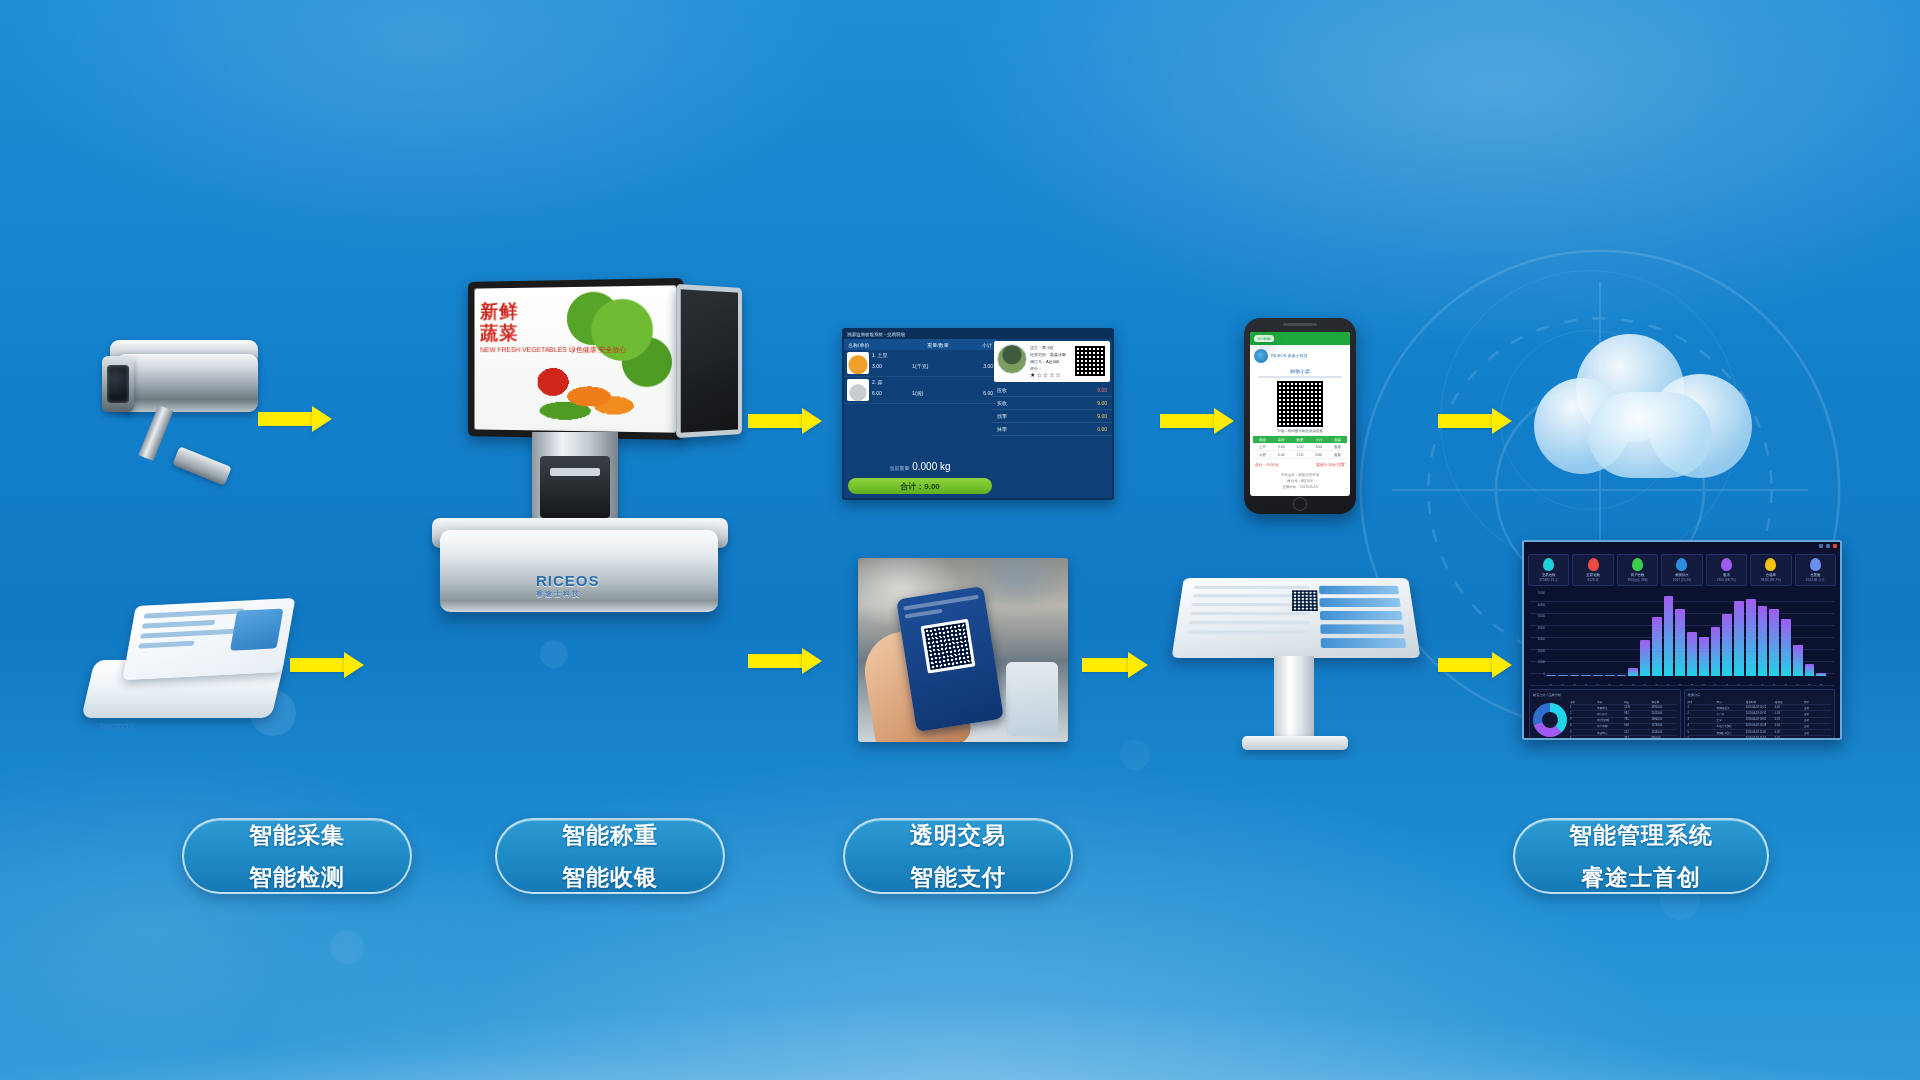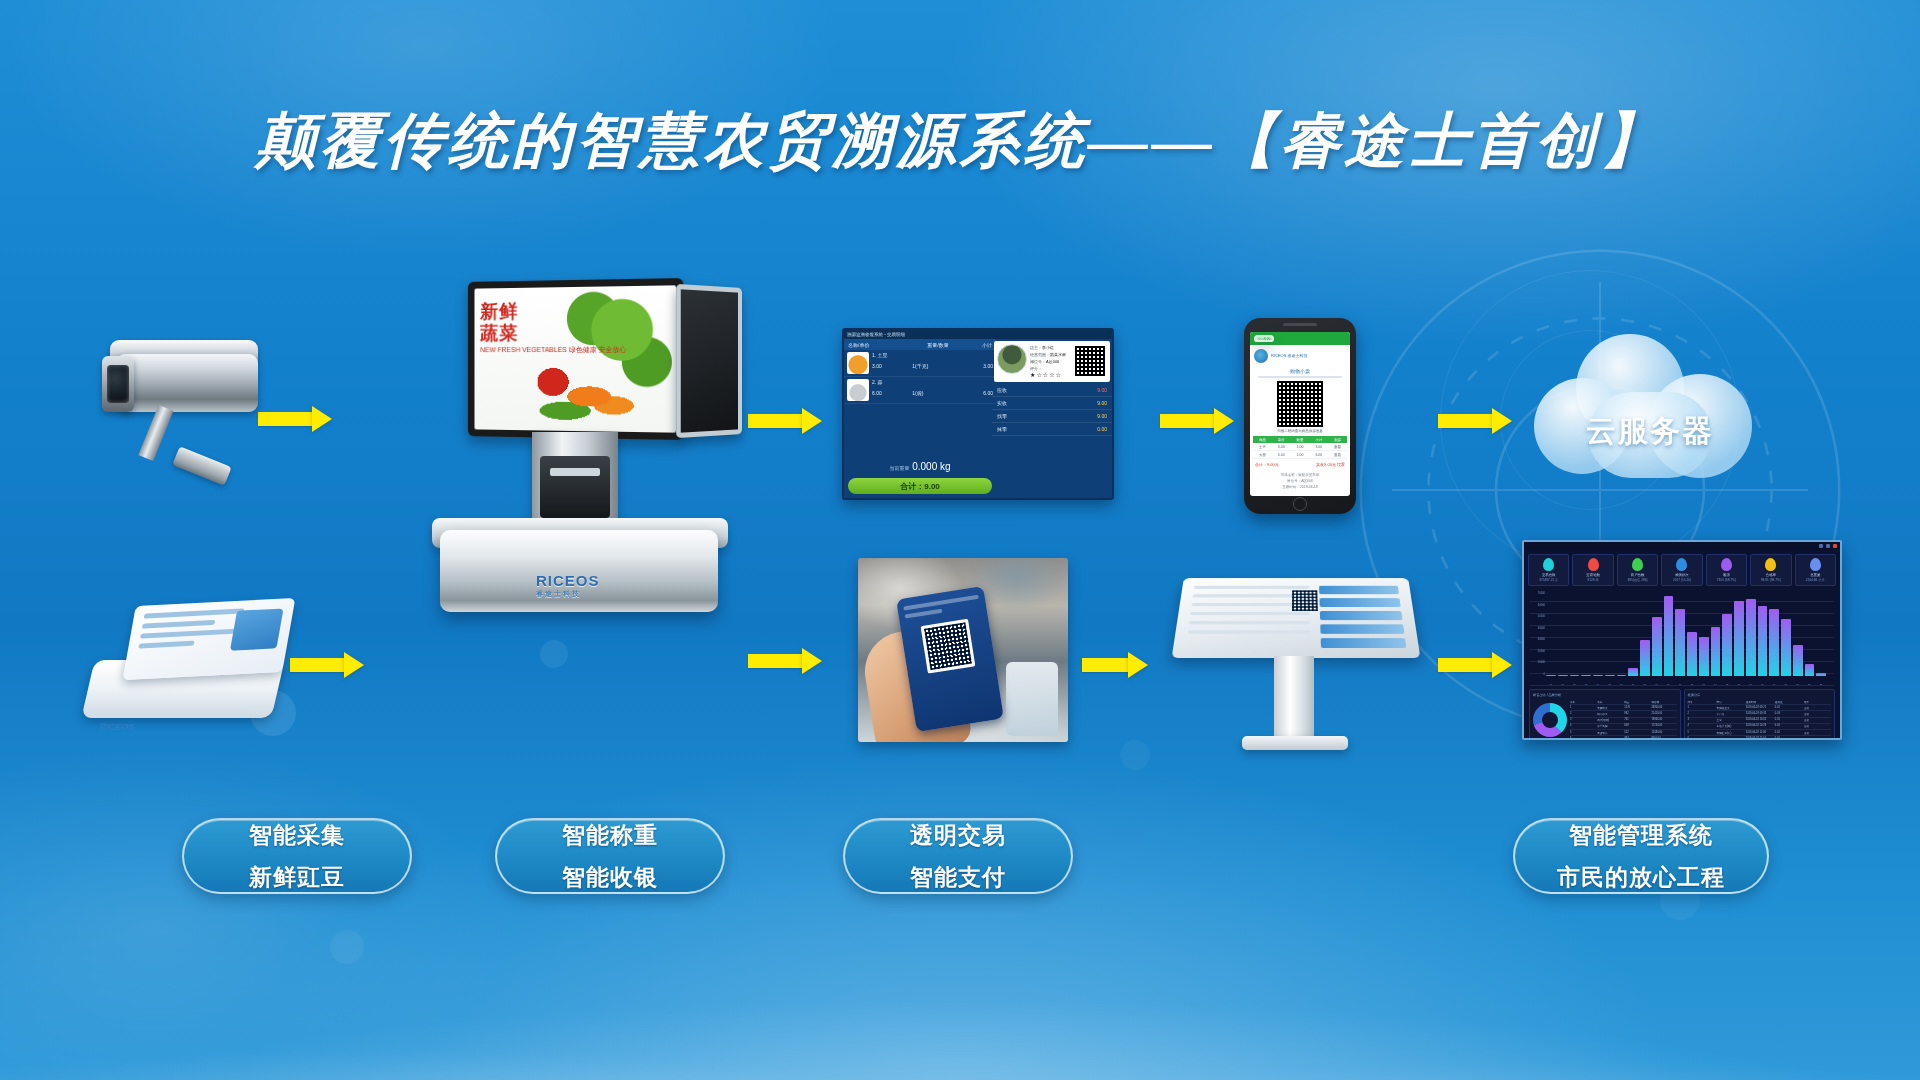--- a/index.html
+++ b/index.html
@@ -384,21 +384,20 @@
   <div class="faint" style="left:1500px;top:330px;width:180px;height:180px;"></div>
   <svg class="tech" viewBox="0 0 200 200">
     <circle cx="100" cy="100" r="92" fill="none" stroke="#ffffff" stroke-width="1"></circle>
     <circle cx="100" cy="100" r="66" fill="none" stroke="#ffffff" stroke-width="1" stroke-dasharray="5 6"></circle>
     <circle cx="100" cy="100" r="40" fill="none" stroke="#ffffff" stroke-width="1"></circle>
     <path d="M20 100 H180 M100 20 V180" stroke="#ffffff" stroke-width="0.8"></path>
   </svg>
 </div>
 
 <div id="title-block">
-  <div id="main-title">颠覆传统的智慧农贸溯源系统——【睿途士首创】</div>
 </div>
 
 <div id="stage">
 
   <div class="arrow" style="left:258px;top:106px;width:74px;">
     <div class="shaft" style="width:54px"></div>
       <div class="head" style="left:54px"></div>
   </div>
   <div class="arrow" style="left:748px;top:108px;width:74px;">
     <div class="shaft" style="width:54px"></div>
@@ -592,21 +591,20 @@
       <div class="home"></div>
     </div>
   </div>
 
   <div class="node" style="left:1530px;top:30px;width:250px;height:160px;">
     <div class="cloud">
       <div class="puff" style="left:46px;top:4px;width:108px;height:108px;"></div>
       <div class="puff" style="left:4px;top:48px;width:96px;height:96px;"></div>
       <div class="puff" style="left:118px;top:44px;width:104px;height:104px;"></div>
       <div class="puff" style="left:58px;top:62px;width:124px;height:86px;border-radius:60px;"></div>
-      <div class="label">云服务器</div>
     </div>
   </div>
 
   <div class="node" style="left:858px;top:258px;width:214px;height:188px;">
     <div class="paypic">
       <div class="blur-bg"></div>
       <div class="bottle"></div>
       <div class="hand"></div>
       <div class="ph">
         <div class="bar"></div>
@@ -854,27 +852,27 @@
             </div>
         </div>
       </div>
     </div>
   </div>
 </div>
 
 <div id="pills">
   <div class="pill" style="left:182px;">
     <span>智能采集</span>
-    <span>新鲜豇豆</span>
+    <span>智能检测</span>
   </div>
   <div class="pill" style="left:843px;">
     <span>透明交易</span>
     <span>智能支付</span>
   </div>
   <div class="pill" style="left:495px;">
     <span>智能称重</span>
     <span>智能收银</span>
   </div>
   <div class="pill" style="left:1513px;width:256px;text-align:center;">
     <span>智能管理系统</span>
-    <span>市民的放心工程</span>
+    <span>睿途士首创</span>
   </div>
 </div>
 
 </body></html>

